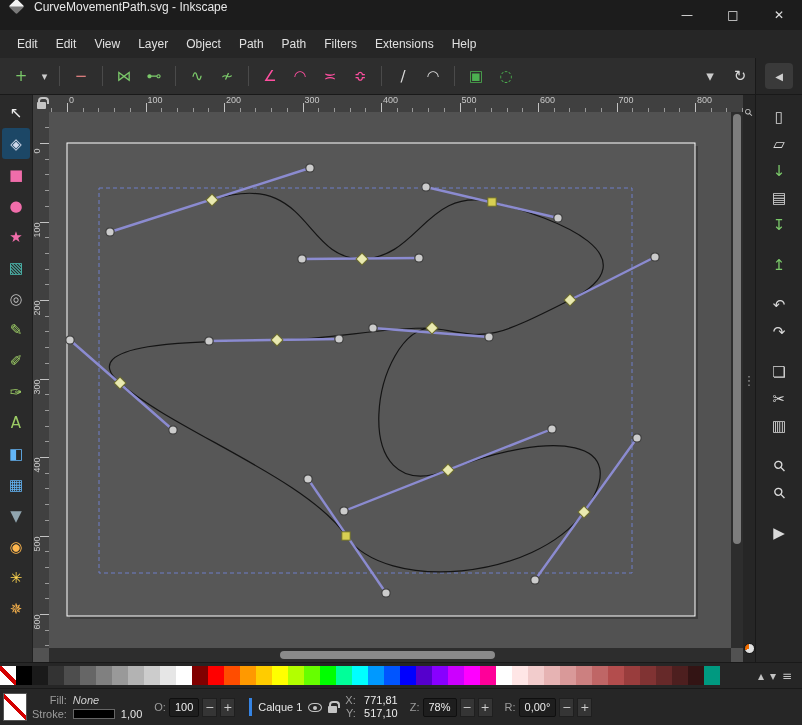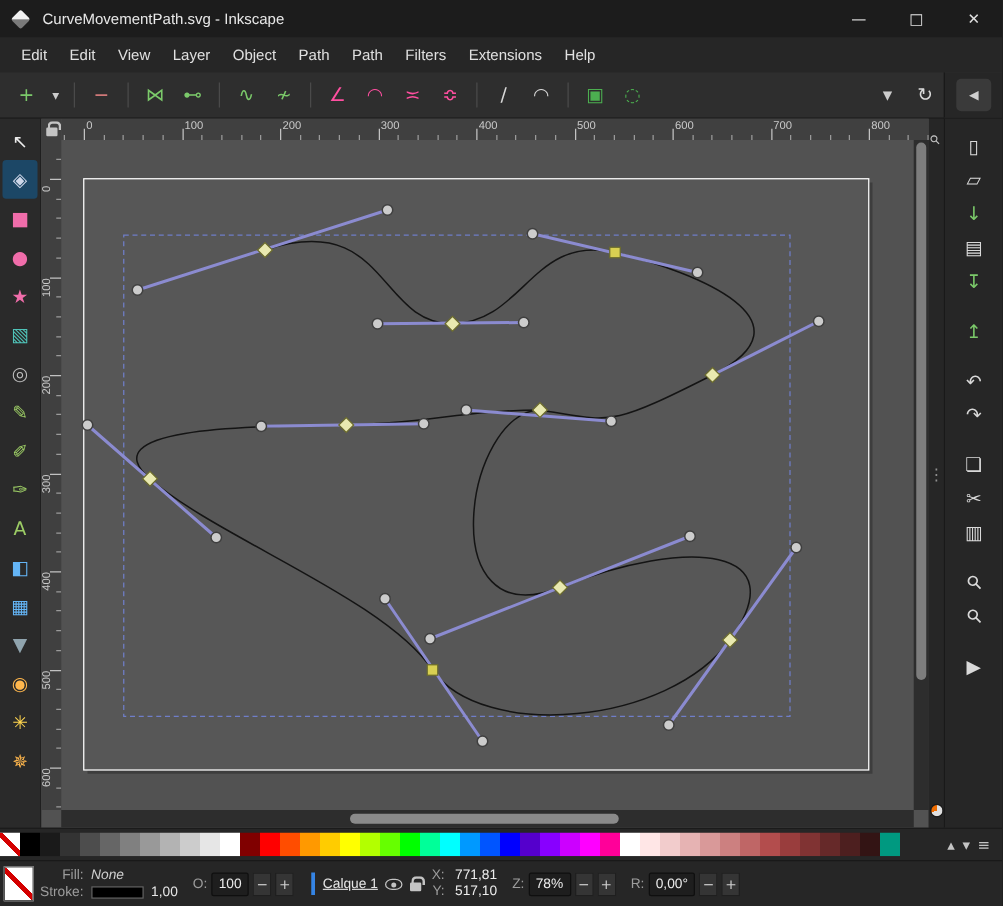--- a/index.html
+++ b/index.html
@@ -4,21 +4,21 @@
 <style>
   * { box-sizing: border-box; margin: 0; padding: 0; }
   html,body { background:#111; }
   body { font-family:"Liberation Sans","DejaVu Sans",sans-serif; }
   .app { position:relative; width:802px; height:725px; background:#262626; overflow:hidden;
          color:#ddd; font-size:12px; user-select:none; }
   .glyph { font-family:"DejaVu Sans",sans-serif; }
   button { border:none; background:transparent; font:inherit; color:inherit; padding:0; cursor:default; }
 
   
-  .titlebar { height:30px; background:#1c1c1c; display:flex; align-items:center; }
+  .titlebar { height:30px; background:#1c1c1c; display:flex; align-items:flex-start; }
   .logo { width:13px; height:13px; margin-left:10px; border-radius:2px;
           background:linear-gradient(135deg,#f2f2f2 48%,#7a7a7a 52%); transform:rotate(45deg) scale(.85); }
   .title { margin-left:11px; color:#e8e8e8; font-size:12px; }
   .winbtns { margin-left:auto; display:flex; height:30px; }
   .winbtn { width:46px; height:30px; color:#e0e0e0; font-size:12px; display:flex; align-items:center; justify-content:center; }
 
   
   .menubar { height:28px; background:#262626; display:flex; align-items:center; padding-left:8px; }
   .menu-item { padding:4px 9px; color:#e0e0e0; font-size:12px; border-radius:3px; }
 
@@ -92,21 +92,21 @@
              align-items:center; margin-left:5px; }
   .fs-label { color:#9c9c9c; text-align:right; }
   .italic { font-style:italic; color:#cfcfcf; }
   .stroke-swatch { width:42px; height:10px; background:#000; border:1px solid #666; display:inline-block; }
   .fs-num { color:#e6e6e6; }
   .entry { background:#1e1e1e; border:1px solid #0f0f0f; border-radius:2px; color:#ececec;
            padding:2px 5px; min-width:30px; text-align:right; display:inline-block; height:19px; }
   .mini-btn { width:15px; height:19px; background:#353535; border:1px solid #1f1f1f; color:#cfcfcf;
               font-size:11px; display:flex; align-items:center; justify-content:center; }
   .opacity-block { display:flex; align-items:center; gap:3px; margin-left:12px; }
-  .layer-block { display:flex; align-items:center; gap:6px; margin-left:14px;text-decoration:underline; }
+  .layer-block { display:flex; align-items:center; gap:6px; margin-left:14px; }
   .layer-bar { width:3px; height:18px; background:#3584e4; }
   .layer-name { color:#e6e6e6; }
   .msg-block { margin-left:14px; width:120px; line-height:13px; color:#d6d6d6; overflow:hidden; white-space:nowrap; }
   .msg-block b { color:#fff; }
   .coords-block { margin-left:8px; line-height:13px; text-align:right; }
   .c-label { color:#9c9c9c; margin-right:4px; }
   .c-val { color:#ececec; display:inline-block; min-width:38px; }
   .zr-block { display:flex; align-items:center; gap:3px; margin-left:12px; }
 
   .mini-lock { position:relative; width:9px; height:7px; background:#c4c4c4; border-radius:1px; margin-top:4px; }

